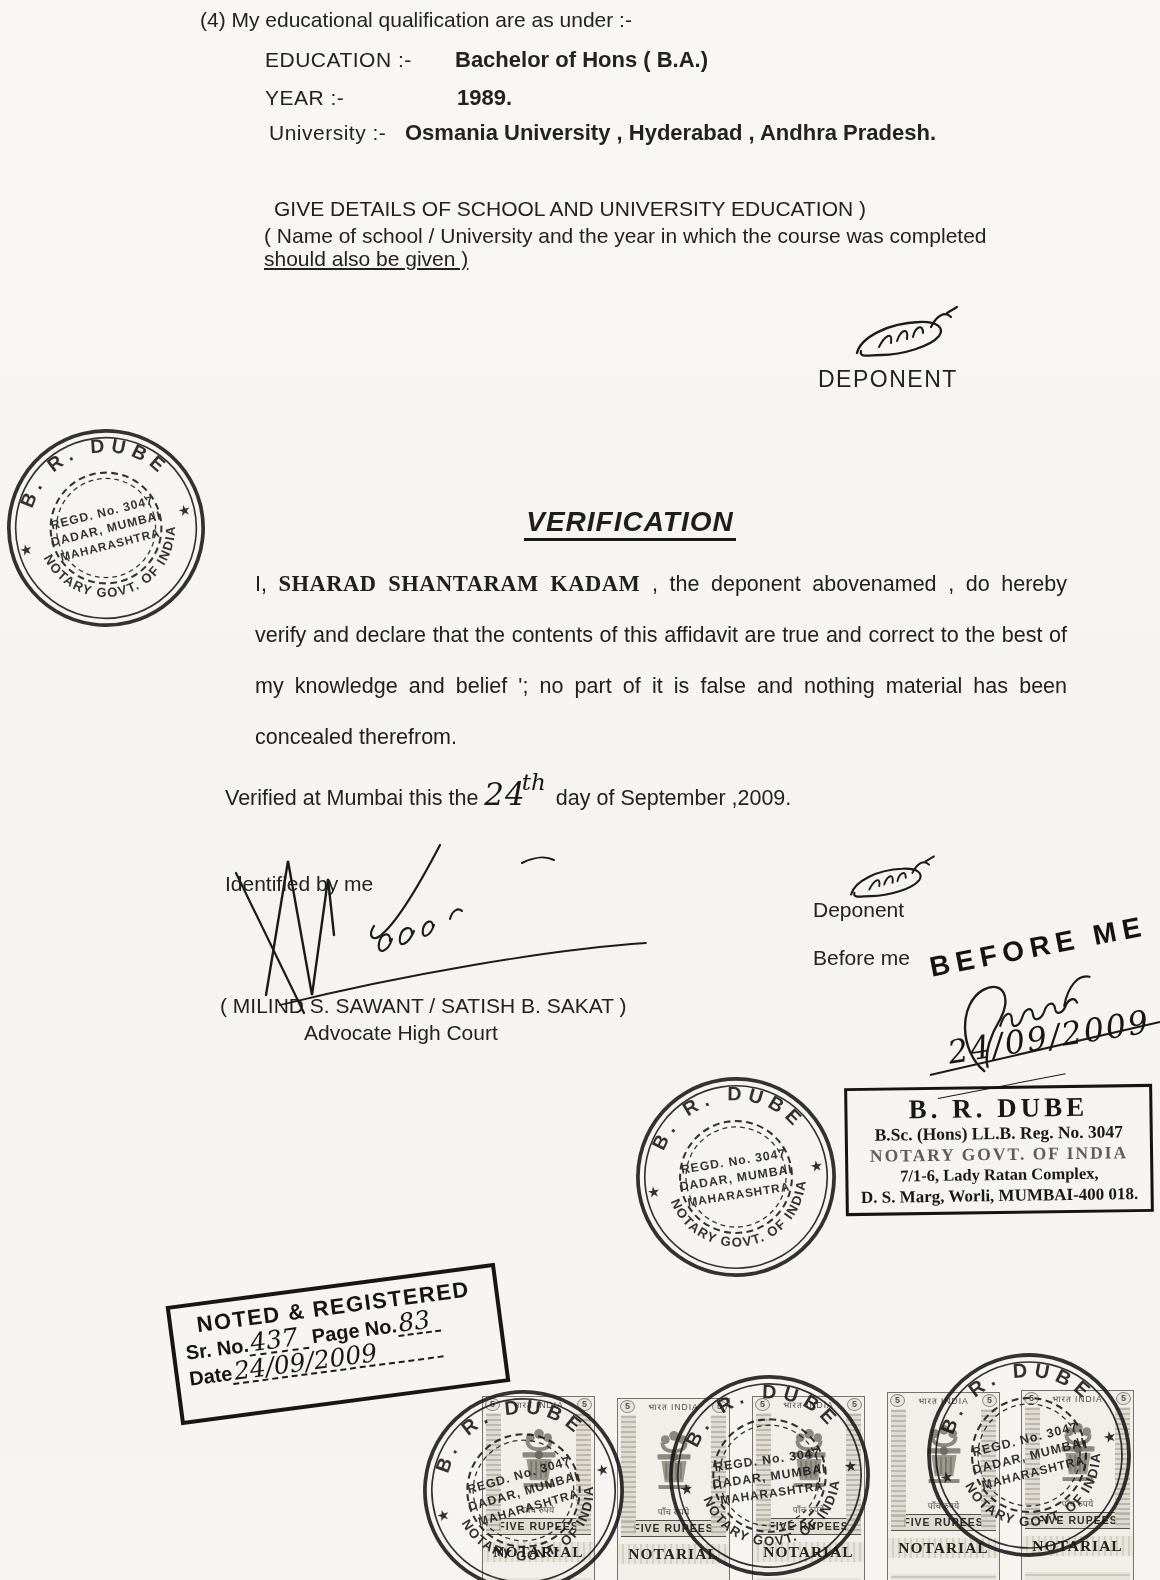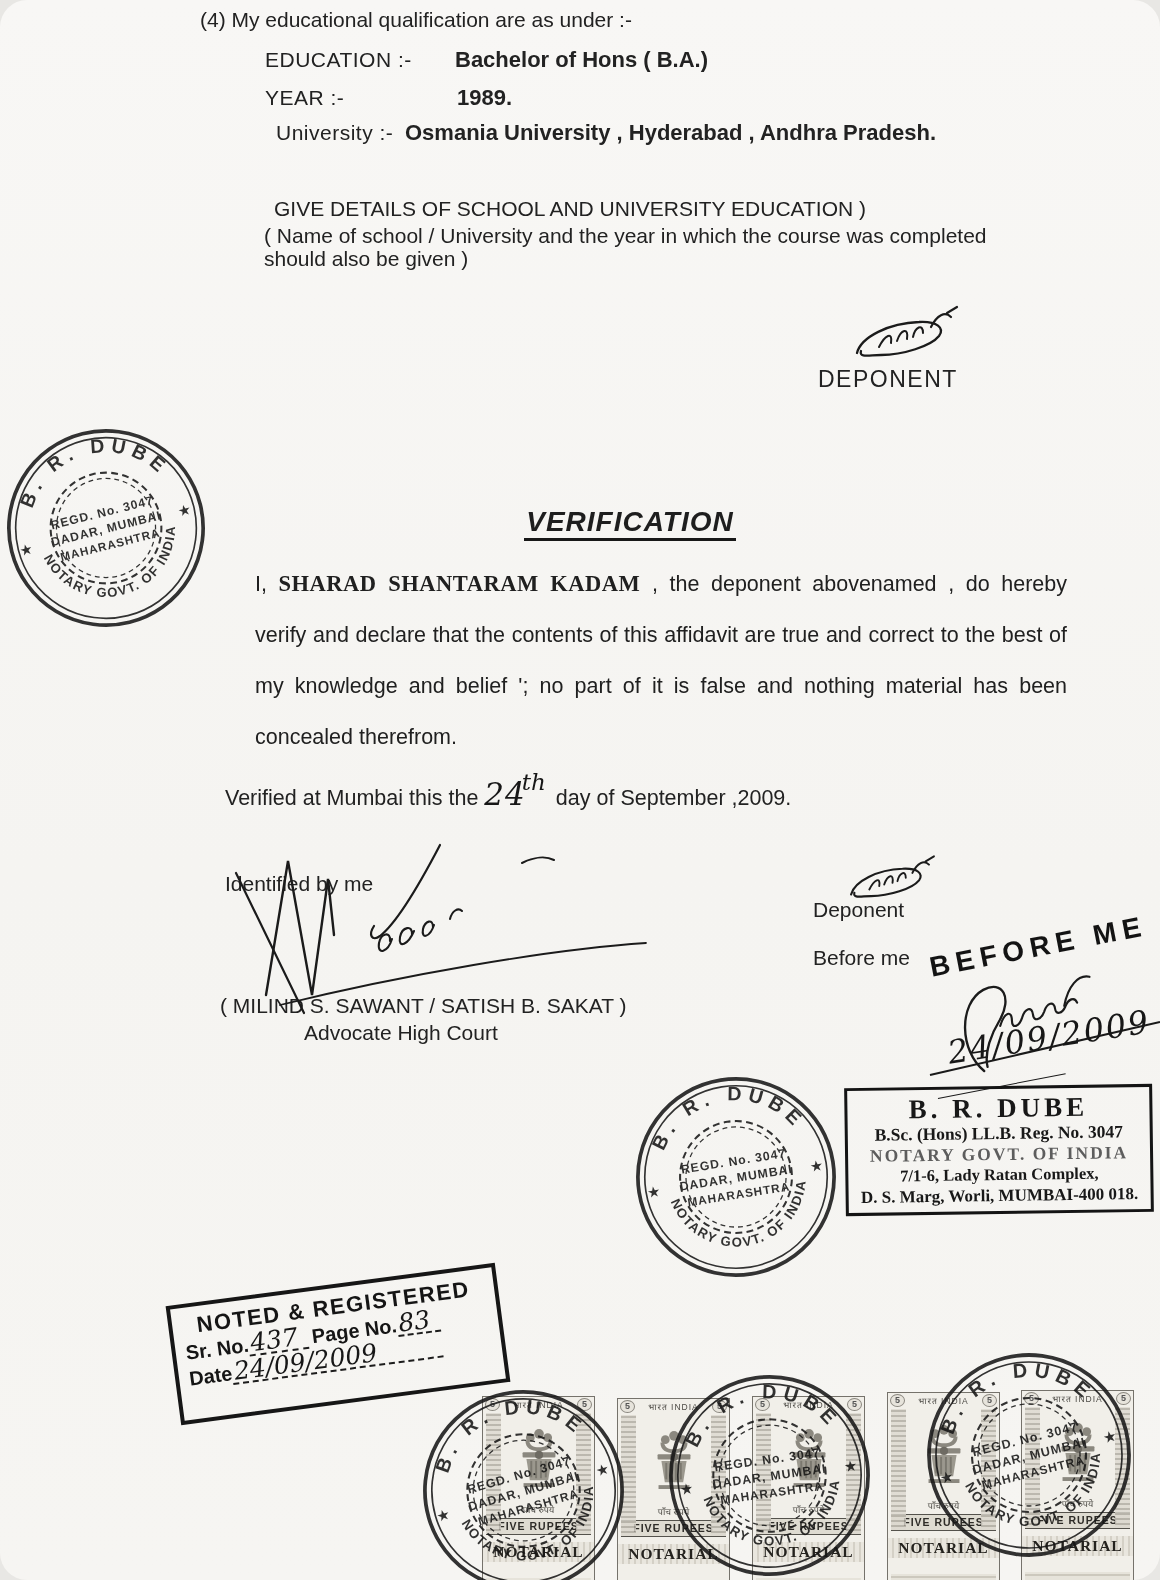--- a/index.html
+++ b/index.html
@@ -1,19 +1,19 @@
 <!DOCTYPE html>
 <html><head>
 <meta charset="utf-8">
 <style>
   html,body{margin:0;padding:0;background:#e8e7e4;}
   .page{
     position:relative;width:1160px;height:1580px;overflow:hidden;
     background:linear-gradient(180deg,#f8f7f5 0%,#f5f4f1 55%,#f6f5f2 100%);
-    font-family:"Liberation Sans",sans-serif;color:#1e1e1e;border-radius:27px;
+    font-family:"Liberation Sans",sans-serif;color:#1e1e1e;
   }
   .txt{position:absolute;white-space:nowrap;color:#222;}
   .b{font-weight:bold;}
   .f21{font-size:21px;}
   .f22{font-size:22px;}
   .hand{font-family:"DejaVu Serif",serif;font-style:italic;color:#171717;}
   .para{
     position:absolute;left:225px;top:558px;width:812px;
     font-size:21.5px;line-height:51px;text-align:justify;white-space:normal;color:#202020;margin-left:30px;
   }
@@ -85,25 +85,25 @@
 </head>
 <body>
 
 <div class="page">
 
   <div class="txt f21" style="left:200px;top:8px;">(4) My educational qualification are as  under :-</div>
   <div class="txt f21" style="left:265px;top:48px;letter-spacing:.5px;">EDUCATION  :-</div>
   <div class="txt f22 b" style="left:455px;top:47px;">Bachelor of Hons ( B.A.)</div>
   <div class="txt f21" style="left:265px;top:86px;letter-spacing:.5px;">YEAR    :-</div>
   <div class="txt f22 b" style="left:457px;top:85px;">1989.</div>
-  <div class="txt f21" style="left:276px;top:121px;letter-spacing:.5px;">University   :-</div>
+  <div class="txt f21" style="left:269px;top:121px;letter-spacing:.5px;">University   :-</div>
   <div class="txt f22 b" style="left:405px;top:120px;">Osmania University , Hyderabad , Andhra Pradesh.</div>
   <div class="txt f21" style="left:274px;top:197px;">GIVE DETAILS OF SCHOOL AND UNIVERSITY EDUCATION )</div>
   <div class="txt f21" style="left:264px;top:224px;">( Name of school / University and the year in which the course was completed</div>
-  <div class="txt f21" style="left:264px;top:247px;">should also be given )</div>
+  <div class="txt f21" style="left:264px;top:247px;text-decoration:underline;">should also be given )</div>
 
   <svg class="slot sig" style="left:845px;top:303px;width:130px;height:70px;z-index:2;" viewBox="0 0 130 70">
     <path d="M12,50 C16,34 44,20 74,19 C92,18 100,25 94,33 C86,43 58,52 36,52 C24,52 14,55 16,48" stroke-width="2.3"></path>
     <path d="M34,44 C40,32 48,28 46,40 M52,38 C56,26 64,24 62,36 M68,34 C70,24 78,20 78,30" stroke-width="2"></path>
     <path d="M86,24 C92,12 100,8 106,14 M102,10 L112,4" stroke-width="2.2"></path>
   </svg>
   <div class="txt" style="left:818px;top:366px;font-size:23px;letter-spacing:1.5px;">DEPONENT</div>
 
   <div class="slot" style="left:4px;top:426px;width:204px;height:204px;transform:rotate(-14deg);z-index:3;">
   <svg class="stamp-ink" viewBox="0 0 210 210" width="100%" height="100%">

